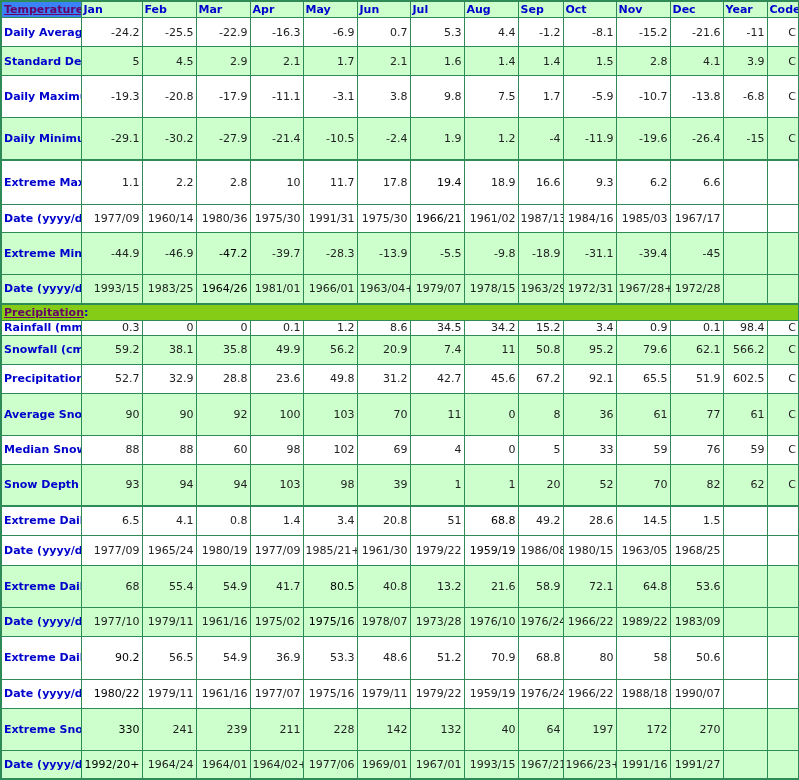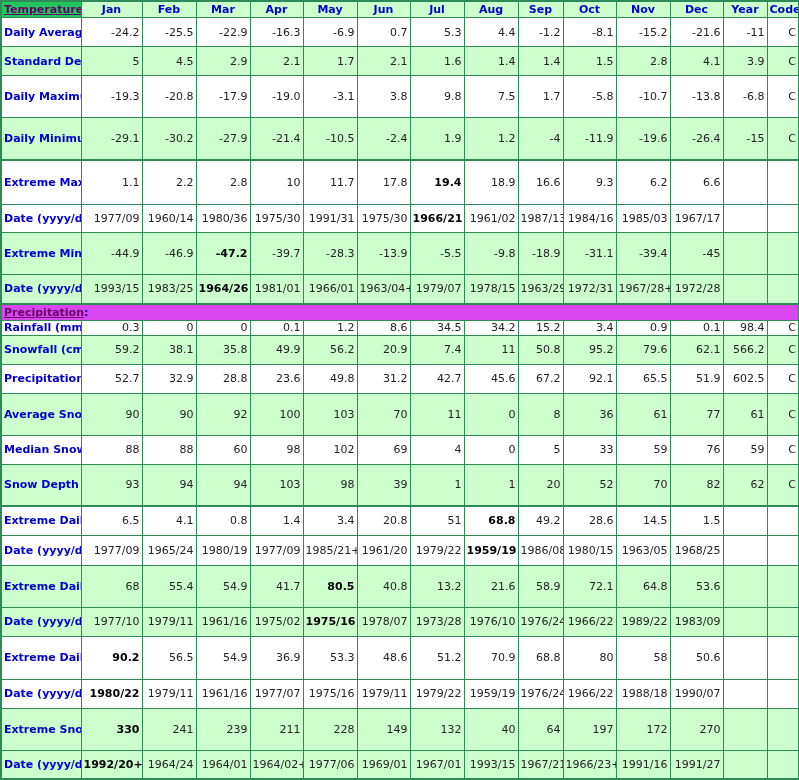--- a/index.html
+++ b/index.html
@@ -15,54 +15,54 @@
   }
   table.climate td, table.climate th {
     border: 1px solid #2e8b57;
     padding: 0 2px;
     overflow: hidden;
     white-space: nowrap;
   }
   th.month {
     color: #0000cc;
     font-weight: bold;
-    text-align: center;
+    text-align: left;
     background: #ccffcc;
     height: 15px;
     font-size: 11px;
   }
   th.section {
     text-align: right;
-    background: #22c55e;
+    background: #3b82f6;
     font-weight: bold;
   }
   .section-link {
     color: #660066;
     text-decoration: underline;
   }
   .section-colon { color: #0000cc; }
   td.label {
     color: #0000cc;
     font-weight: bold;
     text-align: left;
     white-space: normal;
     line-height: 13px;
     vertical-align: middle;
   }
   td.val {
     text-align: right;
     color: #222;
     vertical-align: middle;
   }
-  td.val.bold { font-weight: bold; color: #000; }
+  td.val.bold { font-weight: normal; color: #000; }
   td.code { text-align: right; color: #222; }
   tr.w td { background: #ffffff; }
   tr.g td { background: #ccffcc; }
   tr.sep-top td { border-top: 2px solid #2e8b57; }
-  tr.sec td { background: #d946ef; }
+  tr.sec td { background: #84cc16; }
 </style>
 </head>
 <body>
 
 <table class="climate">
   <colgroup>
     <col style="width:80px">
       <col style="width:61px">
       <col style="width:54px">
       <col style="width:54px">
@@ -132,27 +132,27 @@
         <td class="val">2.8</td>
         <td class="val">4.1</td>
         <td class="val">3.9</td>
         <td class="code">C</td>
       </tr>
       <tr class="w" style="height: 42px;">
         <td class="label">Daily Maximum (°C)</td>
         <td class="val">-19.3</td>
         <td class="val">-20.8</td>
         <td class="val">-17.9</td>
-        <td class="val">-19.0</td>
+        <td class="val">-11.1</td>
         <td class="val">-3.1</td>
         <td class="val">3.8</td>
         <td class="val">9.8</td>
         <td class="val">7.5</td>
         <td class="val">1.7</td>
-        <td class="val">-5.8</td>
+        <td class="val">-5.9</td>
         <td class="val">-10.7</td>
         <td class="val">-13.8</td>
         <td class="val">-6.8</td>
         <td class="code">C</td>
       </tr>
       <tr class="g" style="height: 42px;">
         <td class="label">Daily Minimum (°C)</td>
         <td class="val">-29.1</td>
         <td class="val">-30.2</td>
         <td class="val">-27.9</td>
@@ -364,21 +364,21 @@
         <td class="val"></td>
         <td class="code"></td>
       </tr>
       <tr class="w" style="height: 30px;">
         <td class="label">Date (yyyy/dd)</td>
         <td class="val">1977/09</td>
         <td class="val">1965/24</td>
         <td class="val">1980/19</td>
         <td class="val">1977/09</td>
         <td class="val">1985/21+</td>
-        <td class="val">1961/20</td>
+        <td class="val">1961/30</td>
         <td class="val">1979/22</td>
         <td class="val bold">1959/19</td>
         <td class="val">1986/08</td>
         <td class="val">1980/15</td>
         <td class="val">1963/05</td>
         <td class="val">1968/25</td>
         <td class="val"></td>
         <td class="code"></td>
       </tr>
       <tr class="g" style="height: 42px;">
@@ -449,21 +449,21 @@
         <td class="val"></td>
         <td class="code"></td>
       </tr>
       <tr class="g" style="height: 42px;">
         <td class="label">Extreme Snow Depth (cm)</td>
         <td class="val bold">330</td>
         <td class="val">241</td>
         <td class="val">239</td>
         <td class="val">211</td>
         <td class="val">228</td>
-        <td class="val">149</td>
+        <td class="val">142</td>
         <td class="val">132</td>
         <td class="val">40</td>
         <td class="val">64</td>
         <td class="val">197</td>
         <td class="val">172</td>
         <td class="val">270</td>
         <td class="val"></td>
         <td class="code"></td>
       </tr>
       <tr class="g" style="height: 29px;">

